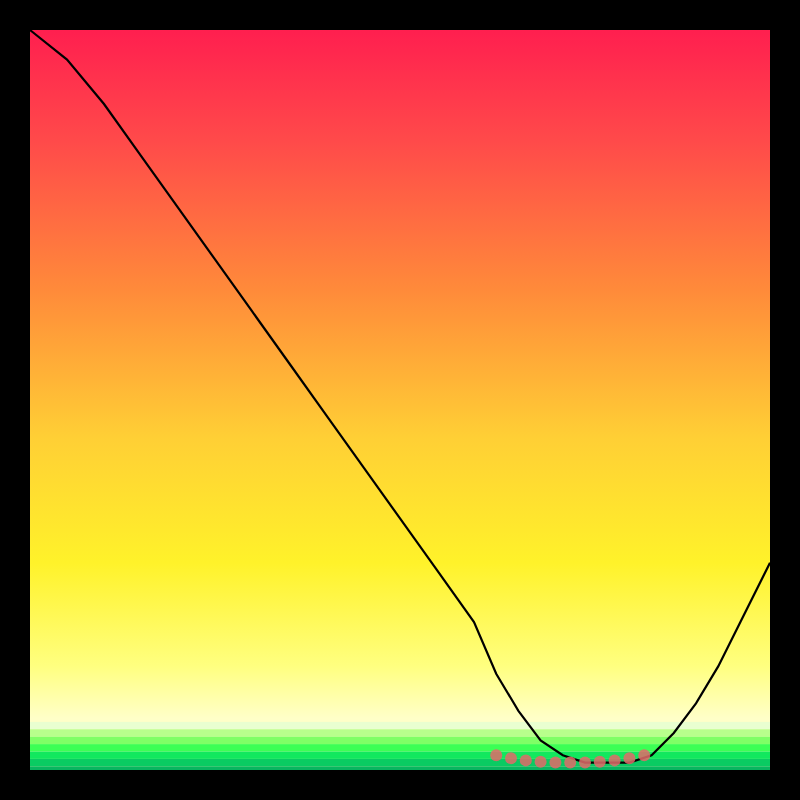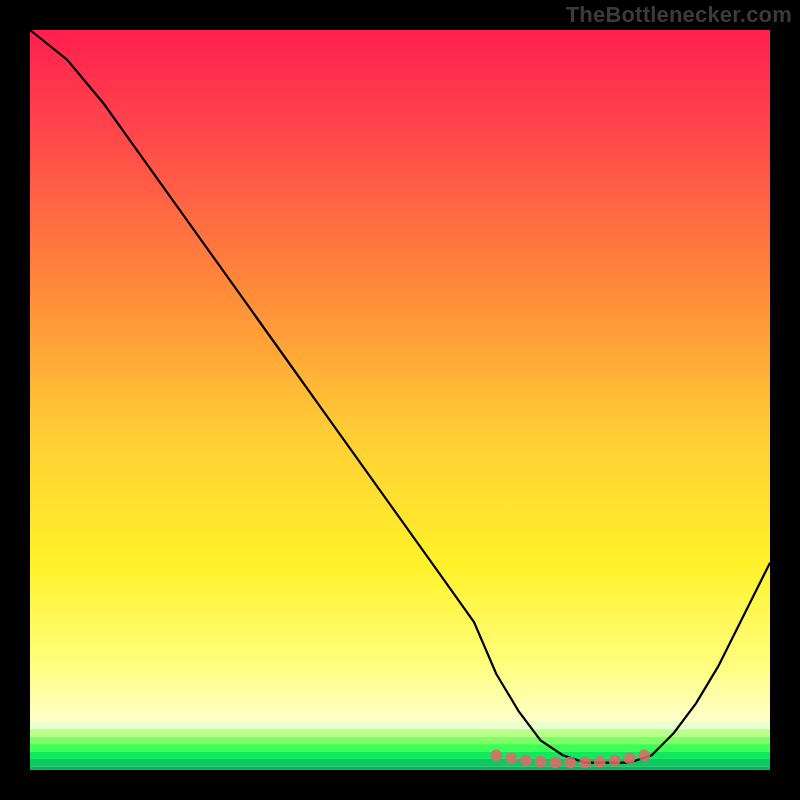--- a/index.html
+++ b/index.html
@@ -40,21 +40,20 @@
     left: 0;
     width: 740px;
     height: 740px;
     overflow: visible;
   }
 </style>
 </head>
 <body>
 
 <div class="outer">
-  <div class="watermark">TheBottlenecker.com</div>
 
   <div class="plot">
     <svg class="curve" viewBox="0 0 740 740" preserveAspectRatio="none">
       <defs>
         <linearGradient id="bg-grad" x1="0" y1="0" x2="0" y2="1">
             <stop offset="0.0%" stop-color="#ff1f4f"></stop>
             <stop offset="15.0%" stop-color="#ff4a4a"></stop>
             <stop offset="35.0%" stop-color="#ff8a3a"></stop>
             <stop offset="55.0%" stop-color="#ffcf35"></stop>
             <stop offset="72.0%" stop-color="#fff22a"></stop>

